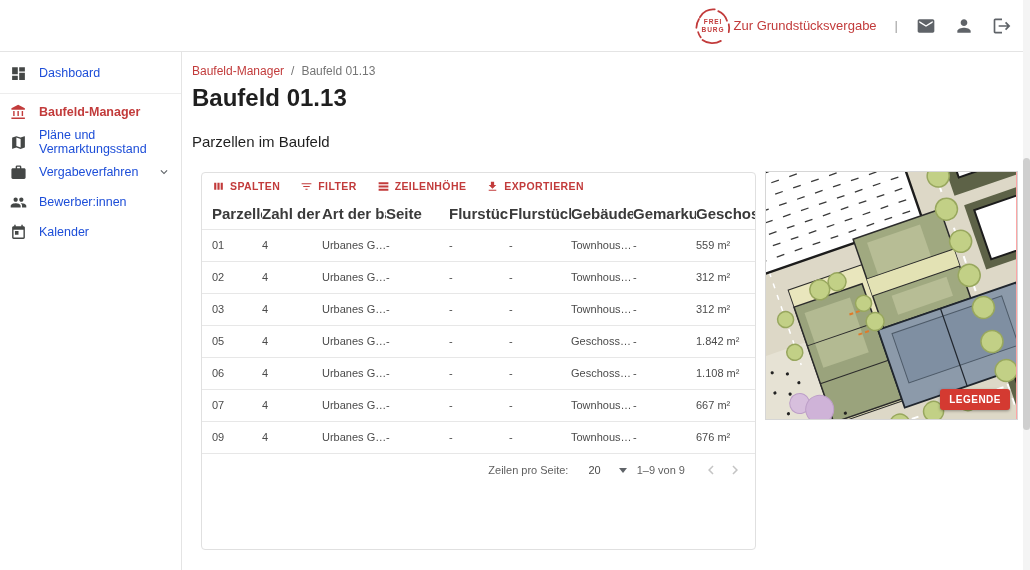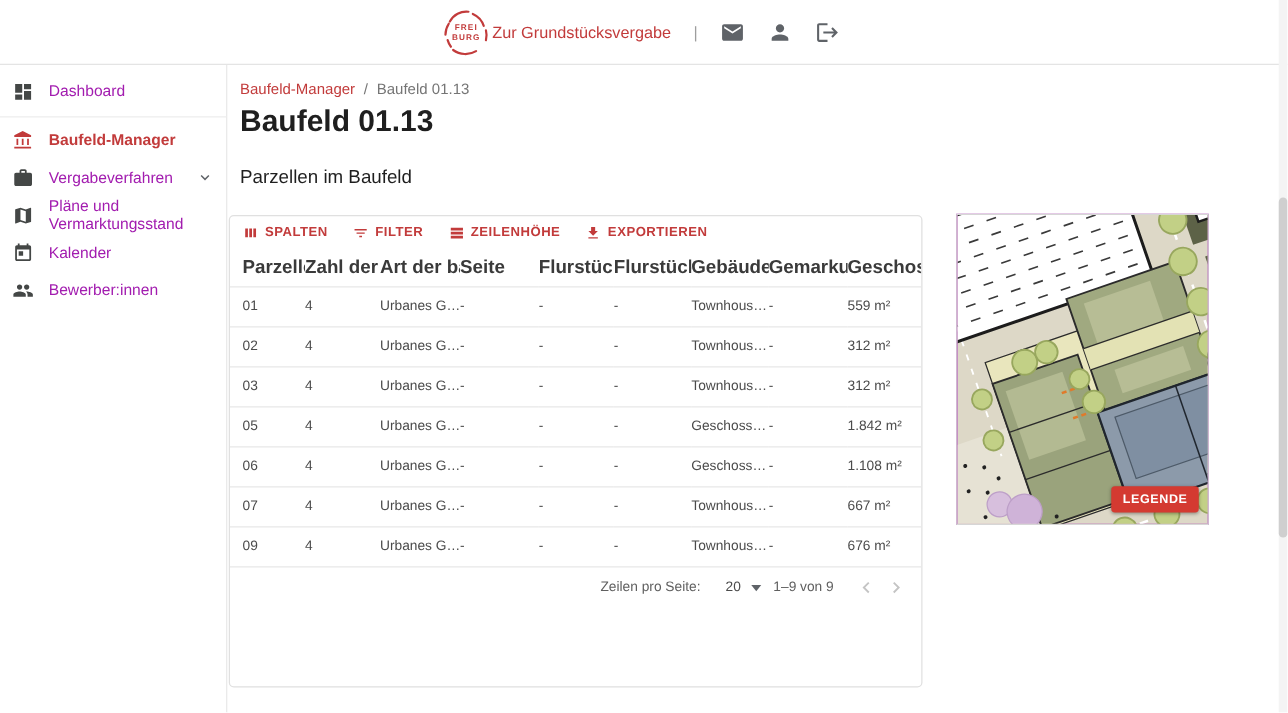--- a/index.html
+++ b/index.html
@@ -3,79 +3,79 @@
 <meta charset="utf-8">
 <style>
   * { margin:0; padding:0; box-sizing:border-box; }
   html,body { width:1030px; height:570px; overflow:hidden; background:#fff;
     font-family:"Liberation Sans","DejaVu Sans",sans-serif; color:#212121; }
   .app { position:relative; width:1030px; height:570px; }
 
   
   .topbar { position:absolute; left:0; top:0; width:1030px; height:52px;
     background:#fff; border-bottom:1px solid #e4e4e4; display:flex;
-    align-items:center; justify-content:center; padding:0 18px 0 12px; }
+    align-items:center; justify-content:flex-end; padding:0 18px 0 12px; }
   .logo { width:42px; height:42px; }
   .topbar-right { display:flex; align-items:center; gap:18px; }
   .top-link { color:var(--red); font-size:13px; cursor:pointer; }
   .top-divider { color:#9e9e9e; font-size:13px; }
   .top-icon { width:20px; height:20px; color:#5f6368; cursor:pointer; }
   .top-icon svg { width:20px; height:20px; fill:currentColor; }
 
   :root { --red:#c23b3b; --btnred:#d43a31; }
 
   
   .sidebar { position:absolute; left:0; top:52px; width:182px; height:518px;
     background:#fff; border-right:1px solid #e4e4e4; padding-top:4px; }
   .side-item { display:flex; align-items:center; gap:12px; height:34px;
-    padding:0 10px; font-size:12.5px; color:#a21caf; cursor:pointer; }
+    padding:0 10px; font-size:12.5px; color:#1d4ed8; cursor:pointer; }
   .side-item .si { width:17px; height:17px; flex:0 0 17px; color:#444746; }
   .side-item .si svg { width:17px; height:17px; fill:currentColor; }
   .side-item.active { color:var(--red); font-weight:700; }
   .side-item.active .si { color:var(--red); }
   .side-sep { border-top:1px solid #ededed; margin:3px 0; }
   .side-item .chev { margin-left:auto; color:#5f6368; width:14px; height:14px; }
   .side-item .chev svg { width:14px; height:14px; fill:currentColor; }
   .group { height:30px; }
 
   
   .content { position:absolute; left:182px; top:52px; width:848px; height:518px; background:#fff; }
   .breadcrumb { position:absolute; left:10px; top:12px; font-size:12px; color:#757575;
     display:flex; gap:7px; align-items:center; }
   .breadcrumb .bc-parent { color:var(--red); cursor:pointer; }
   .page-title { position:absolute; left:10px; top:32px; font-size:24px; font-weight:700; color:#1f1f1f; }
   .page-subtitle { position:absolute; left:10px; top:81px; font-size:15px; font-weight:400; color:#1f1f1f; }
 
   
-  .panel { position:absolute; left:1px; top:120px; width:555px; height:378px;
+  .panel { position:absolute; left:19px; top:120px; width:555px; height:378px;
     border:1px solid #e0e0e0; border-radius:4px; background:#fff; overflow:hidden; }
   .tl-toolbar { display:flex; align-items:center; gap:20px; height:26px; padding:0 10px; }
   .tbtn { display:flex; align-items:center; gap:5px; color:var(--red); font-size:10.5px;
     font-weight:700; letter-spacing:.4px; cursor:pointer; }
   .tbtn svg { width:13px; height:13px; fill:currentColor; }
   table { width:100%; border-collapse:collapse; table-layout:fixed; }
   th { font-size:15px; font-weight:700; color:#3a3a3a; text-align:left; height:30px;
     padding:0 4px 0 0; white-space:nowrap; overflow:hidden; vertical-align:middle; }
   th:first-child, td:first-child { padding-left:10px; }
   td { font-size:11px; color:#4b4b4b; height:32px; border-top:1px solid #e7e7e7;
     padding:0 4px 0 0; white-space:nowrap; overflow:hidden; vertical-align:middle; }
   .tfoot { display:flex; align-items:center; justify-content:flex-end; gap:0;
     height:33px; border-top:1px solid #e7e7e7; padding-right:8px; font-size:11px; color:#5f5f5f; }
   .rpp-label { margin-right:20px; }
-  .rpp-select { display:flex; align-items:center; gap:8px; cursor:pointer; color:#4b4b4b; }
+  .rpp-select { display:flex; align-items:center; gap:18px; cursor:pointer; color:#4b4b4b; }
   .caret { width:0; height:0; border-left:4px solid transparent; border-right:4px solid transparent;
     border-top:5px solid #5f6368; }
   .range { margin:0 14px 0 10px; }
   .pg { width:24px; height:24px; display:flex; align-items:center; justify-content:center;
     color:#c4c4c4; }
   .pg svg { width:18px; height:18px; fill:currentColor; }
 
   
-  .map { position:absolute; left:583px; top:119px; width:202px; height:249px;
-    border:1px solid #d6d6d6; overflow:hidden; background:#a21caf; }
+  .map { position:absolute; left:583px; top:119px; width:253px; height:249px;
+    border:1px solid #d6d6d6; overflow:hidden; background:#fca5a5; }
   .legend-btn { position:absolute; right:7px; bottom:9px; background:var(--btnred);
     color:#fff; font-size:10px; font-weight:700; letter-spacing:.5px; padding:5px 9px;
     border-radius:3px; box-shadow:0 1px 3px rgba(0,0,0,.35); cursor:pointer; }
 
   
   .scroll-track { position:absolute; right:0; top:0; width:7px; height:570px; background:#f4f4f4; }
   .scroll-thumb { position:absolute; right:0; top:158px; width:7px; height:272px;
     background:#cfcfcf; border-radius:4px; }
 </style>
 </head>
@@ -131,53 +131,53 @@
       <span class="si">
         <svg viewBox="0 0 24 24">
             <path d="M6.5 10h-2v7h2v-7zm6 0h-2v7h2v-7zm8.5 9H2v2h19v-2zm-2.5-9h-2v7h2v-7zM11.5 1L2 6v2h19V6l-9.5-5z"></path>
           </svg>
       </span>
       <span>Baufeld-Manager</span>
     </div>
     <div class="side-item group">
       <span class="si">
         <svg viewBox="0 0 24 24">
+            <path d="M20.5 3l-.16.03L15 5.1 9 3 3.36 4.9c-.21.07-.36.25-.36.48V20.5c0 .28.22.5.5.5l.16-.03L9 18.9l6 2.1 5.64-1.9c.21-.07.36-.25.36-.48V3.5c0-.28-.22-.5-.5-.5zM15 19l-6-2.11V5l6 2.11V19z"></path>
+          </svg>
+      </span>
+      <span>Pläne und Vermarktungsstand</span>
+    </div>
+    <div class="side-item group">
+      <span class="si">
+        <svg viewBox="0 0 24 24">
             <path d="M20 6h-4V4c0-1.11-.89-2-2-2h-4c-1.11 0-2 .89-2 2v2H4c-1.11 0-2 .89-2 2v11c0 1.11.89 2 2 2h16c1.11 0 2-.89 2-2V8c0-1.11-.89-2-2-2zm-6 0h-4V4h4v2z"></path>
           </svg>
       </span>
       <span>Vergabeverfahren</span>
       <span class="chev">
         <svg viewBox="0 0 24 24">
             <path d="M7.41 8.59L12 13.17l4.59-4.58L18 10l-6 6-6-6 1.41-1.41z"></path>
           </svg>
       </span>
     </div>
     <div class="side-item group">
       <span class="si">
         <svg viewBox="0 0 24 24">
-            <path d="M20.5 3l-.16.03L15 5.1 9 3 3.36 4.9c-.21.07-.36.25-.36.48V20.5c0 .28.22.5.5.5l.16-.03L9 18.9l6 2.1 5.64-1.9c.21-.07.36-.25.36-.48V3.5c0-.28-.22-.5-.5-.5zM15 19l-6-2.11V5l6 2.11V19z"></path>
-          </svg>
-      </span>
-      <span>Pläne und Vermarktungsstand</span>
+            <path d="M16 11c1.66 0 2.99-1.34 2.99-3S17.66 5 16 5s-3 1.34-3 3 1.34 3 3 3zm-8 0c1.66 0 2.99-1.34 2.99-3S9.66 5 8 5 5 6.34 5 8s1.34 3 3 3zm0 2c-2.33 0-7 1.17-7 3.5V19h14v-2.5c0-2.33-4.67-3.5-7-3.5zm8 0c-.29 0-.62.02-.97.05 1.16.84 1.97 1.97 1.97 3.45V19h6v-2.5c0-2.33-4.67-3.5-7-3.5z"></path>
+          </svg>
+      </span>
+      <span>Bewerber:innen</span>
     </div>
     <div class="side-item group">
       <span class="si">
         <svg viewBox="0 0 24 24">
             <path d="M19 3h-1V1h-2v2H8V1H6v2H5c-1.11 0-1.99.9-1.99 2L3 19c0 1.1.89 2 2 2h14c1.1 0 2-.9 2-2V5c0-1.1-.9-2-2-2zm0 16H5V8h14v11zM7 10h5v5H7z"></path>
           </svg>
       </span>
       <span>Kalender</span>
-    </div>
-    <div class="side-item group">
-      <span class="si">
-        <svg viewBox="0 0 24 24">
-            <path d="M16 11c1.66 0 2.99-1.34 2.99-3S17.66 5 16 5s-3 1.34-3 3 1.34 3 3 3zm-8 0c1.66 0 2.99-1.34 2.99-3S9.66 5 8 5 5 6.34 5 8s1.34 3 3 3zm0 2c-2.33 0-7 1.17-7 3.5V19h14v-2.5c0-2.33-4.67-3.5-7-3.5zm8 0c-.29 0-.62.02-.97.05 1.16.84 1.97 1.97 1.97 3.45V19h6v-2.5c0-2.33-4.67-3.5-7-3.5z"></path>
-          </svg>
-      </span>
-      <span>Bewerber:innen</span>
     </div>
   </div>
 
   <div class="content">
     <div class="breadcrumb">
       <span class="bc-parent">Baufeld-Manager</span>
       <span>/</span>
       <span>Baufeld 01.13</span>
     </div>
     <div class="page-title">Baufeld 01.13</div>

